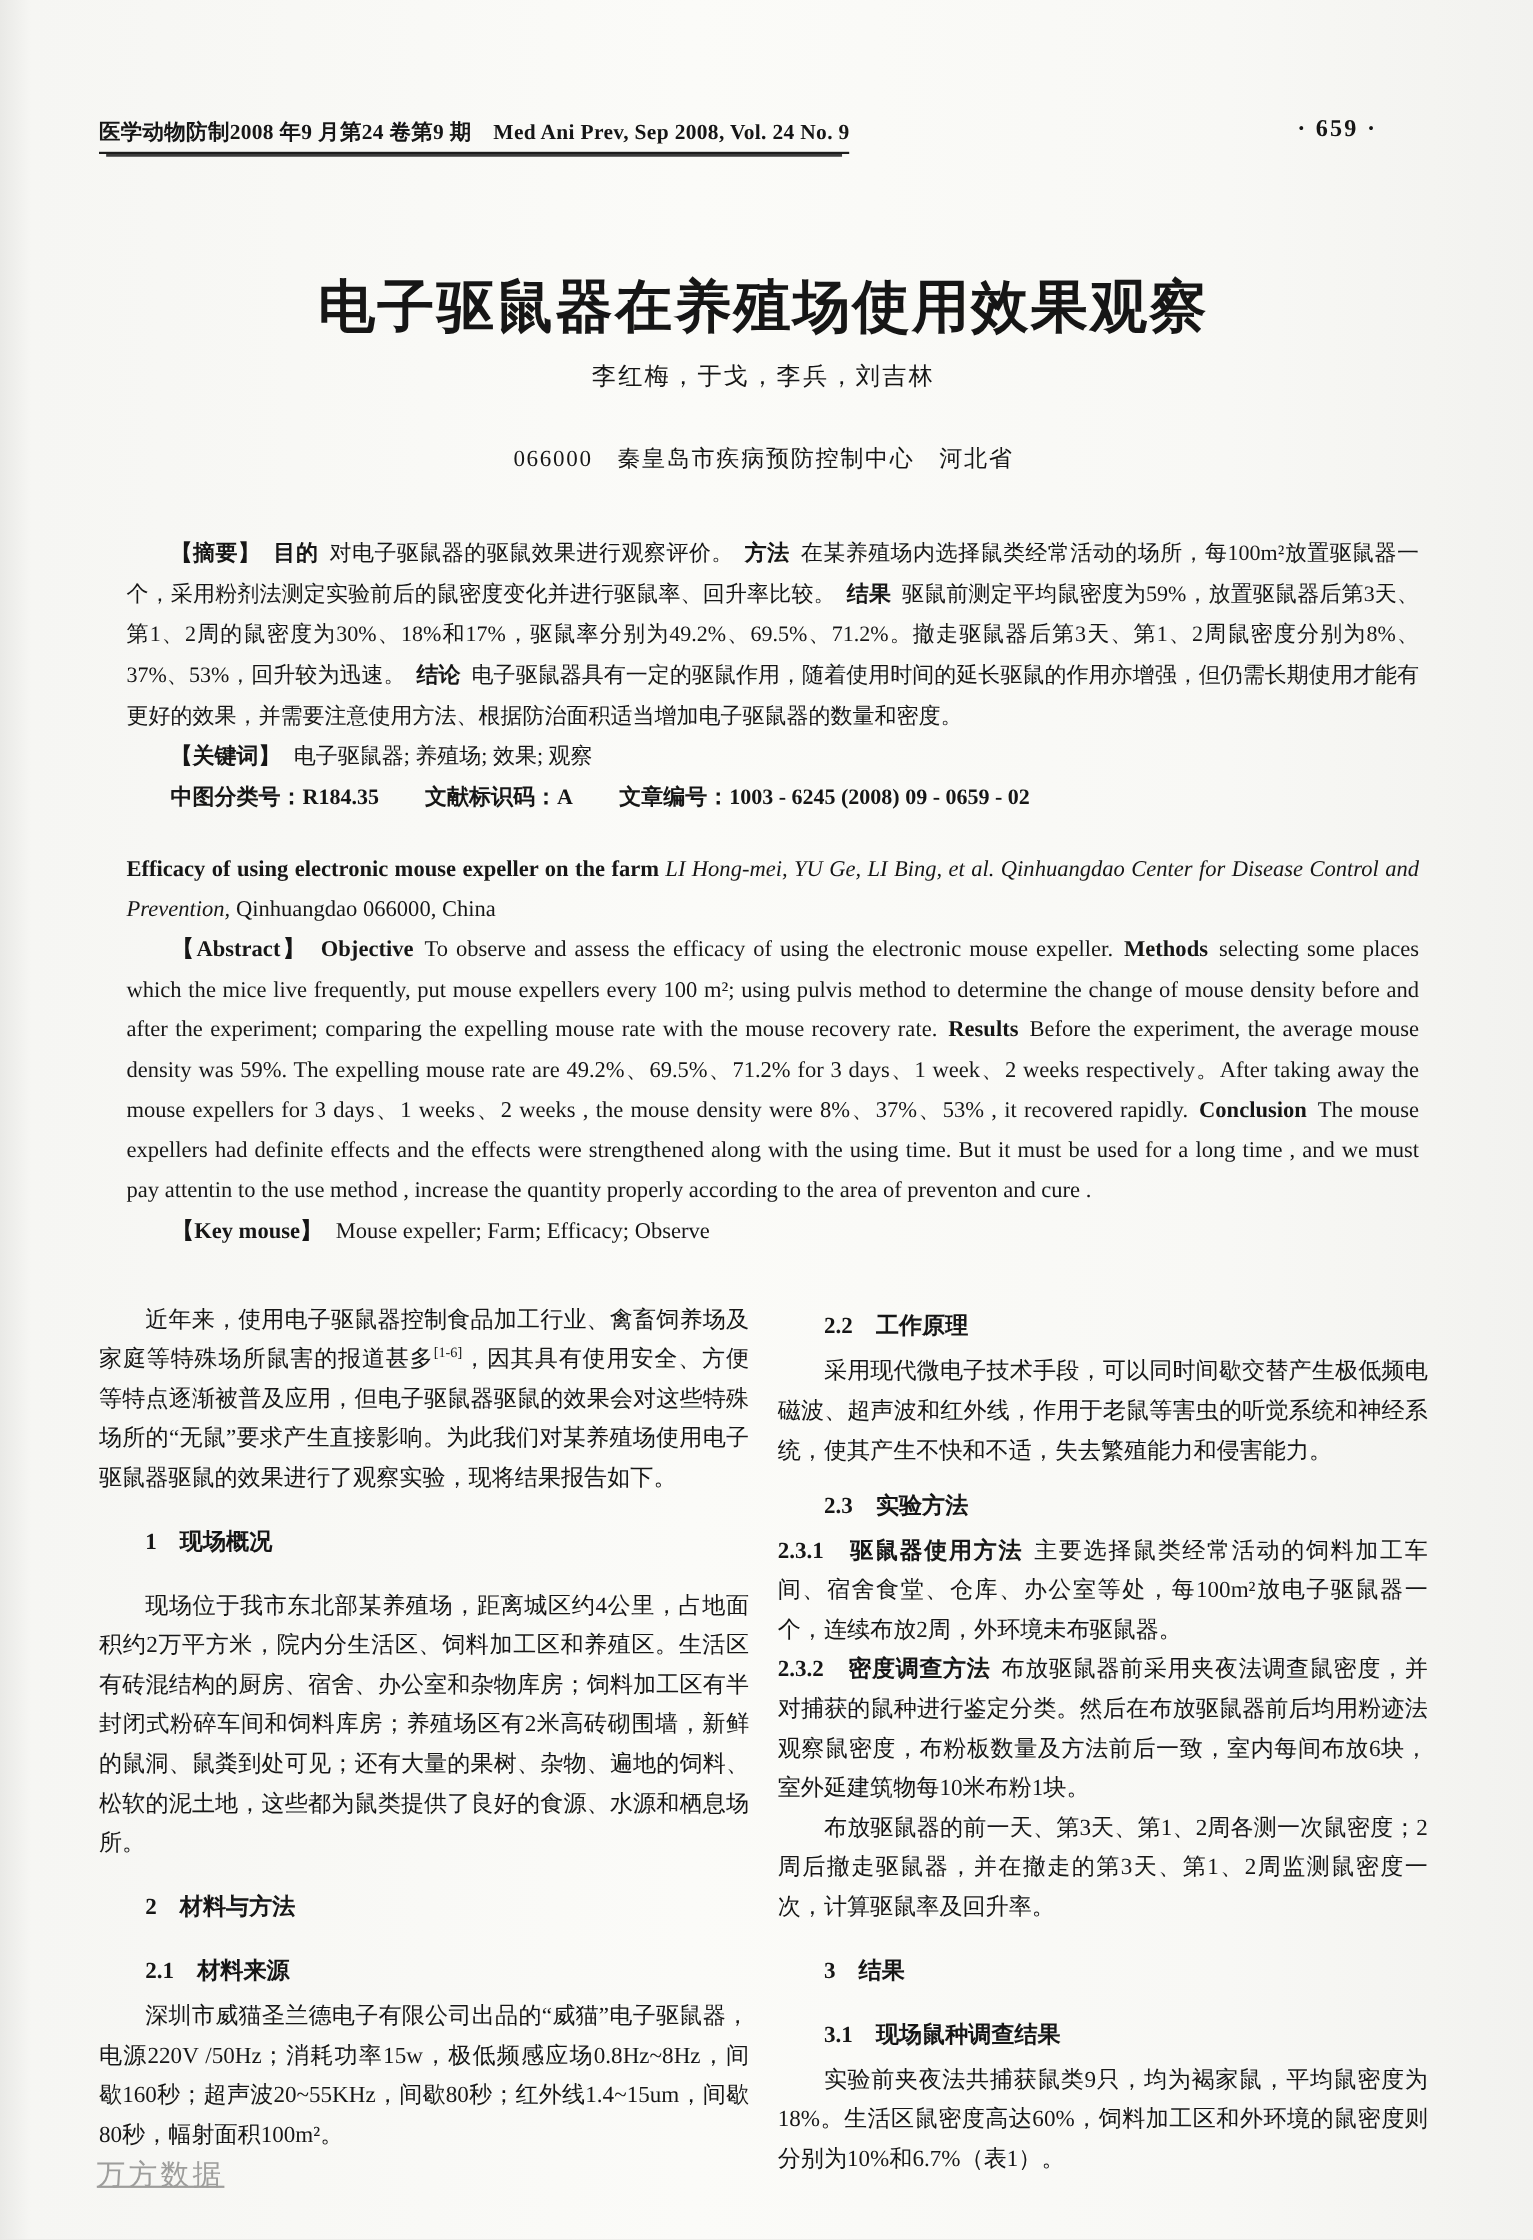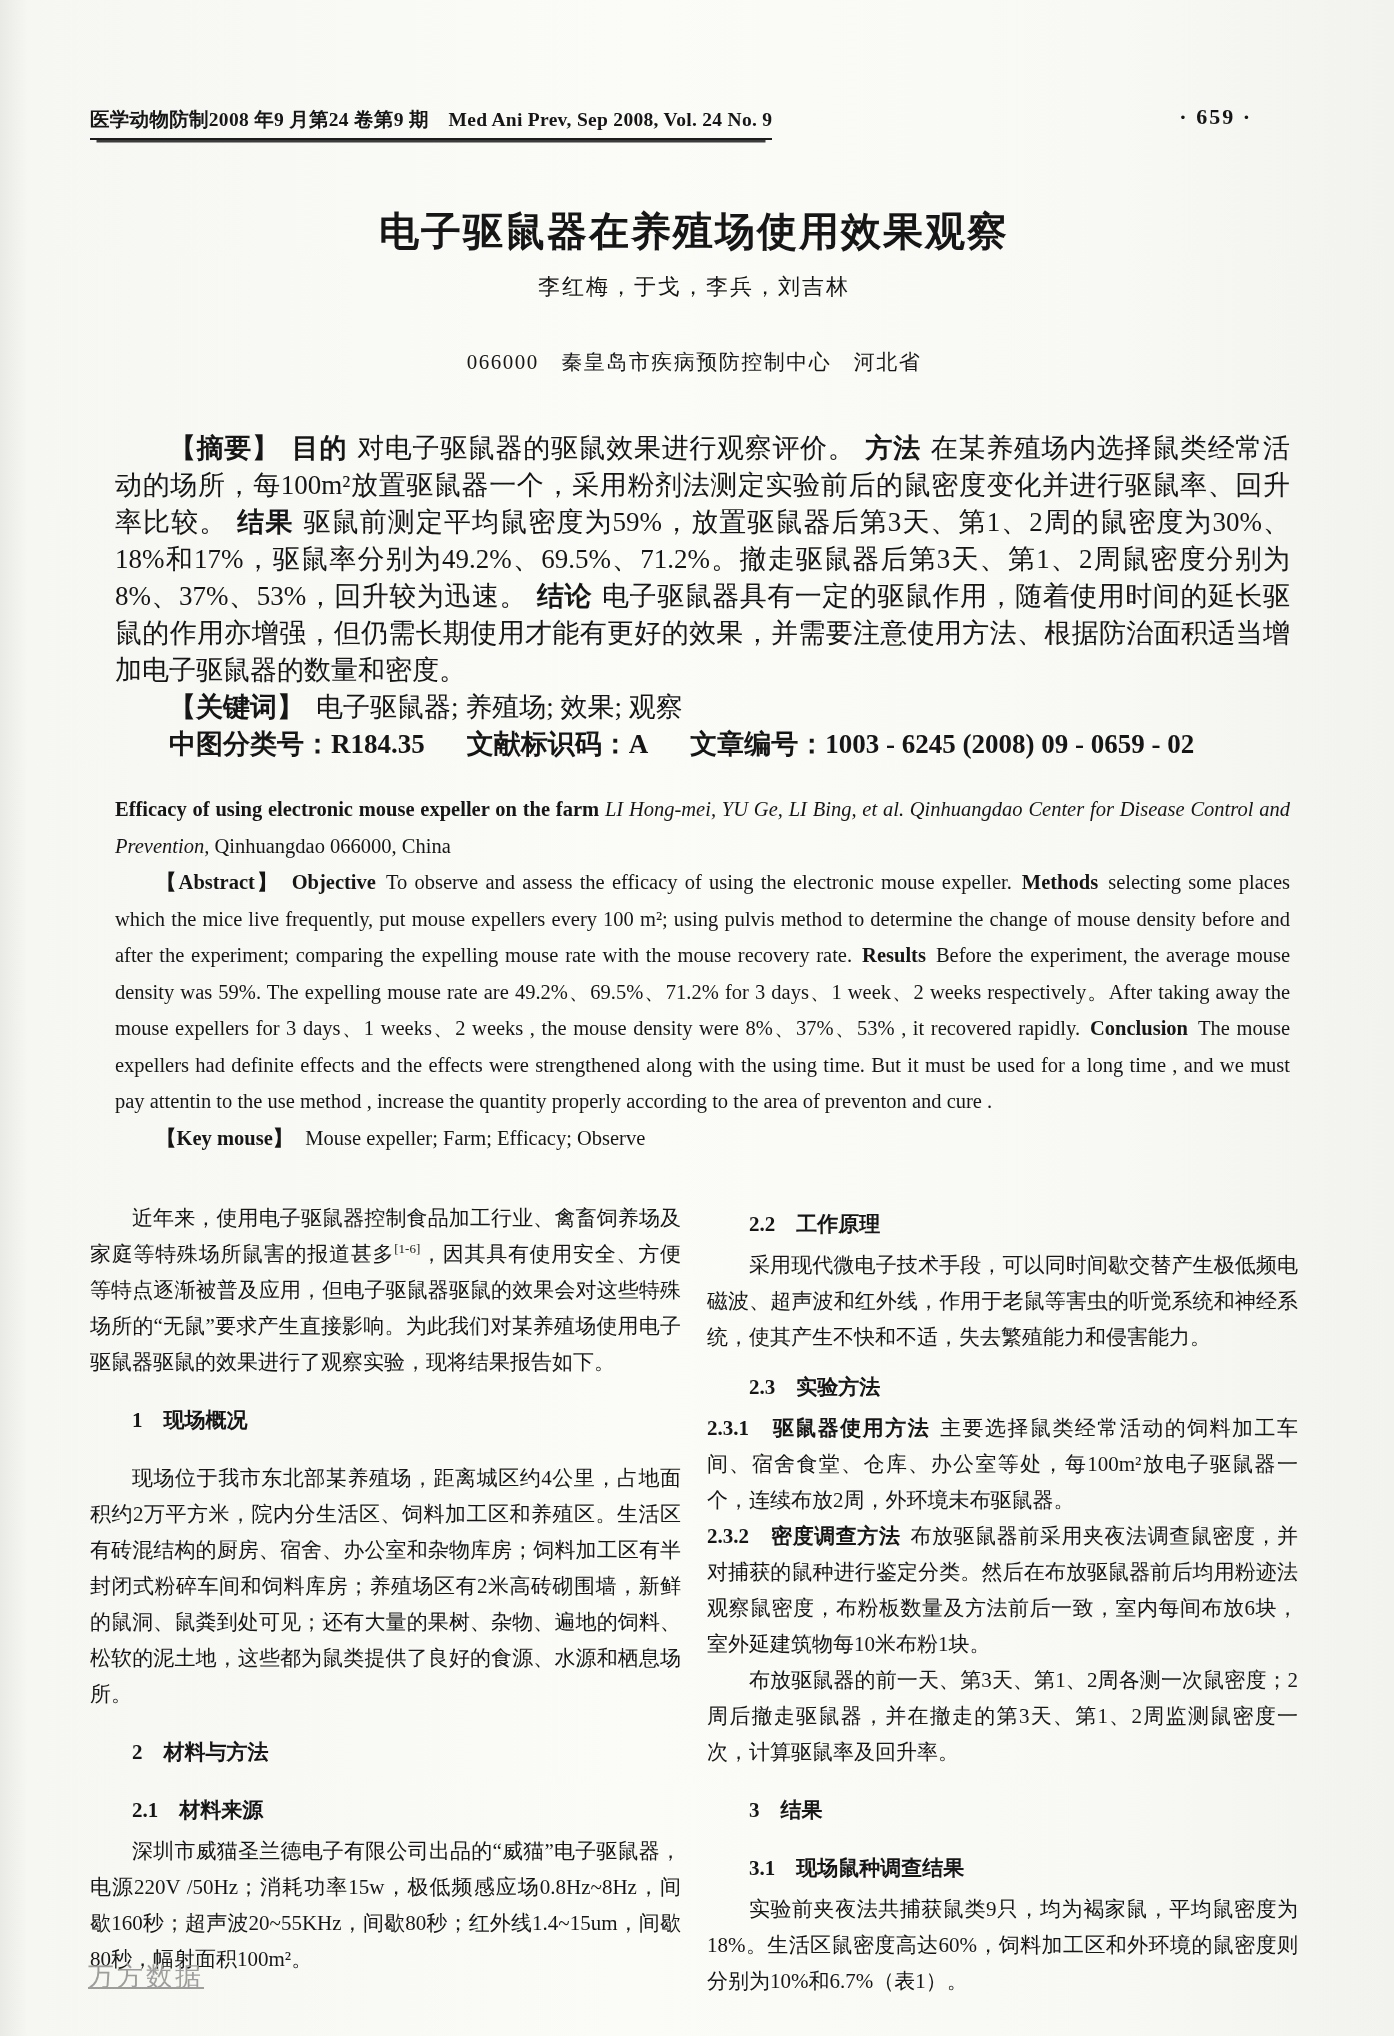--- a/index.html
+++ b/index.html
@@ -18,26 +18,26 @@
   
   .header-row { display:flex; justify-content:space-between; align-items:flex-end; }
   .jline {
     font-size:19.5px; font-weight:600; letter-spacing:.3px;
     border-bottom:2.5px solid #1c1c1c; padding-bottom:5px;
     box-shadow:0 9px 0 -6.5px #3c3c3c;
   }
   .pageno { font-size:22px; font-weight:600; margin-right:46px; padding-bottom:10px; letter-spacing:2px; }
 
   
-  .title { text-align:center; font-size:40px; font-weight:700; letter-spacing:2px; margin-top:64px; }
+  .title { text-align:center; font-size:52px; font-weight:700; letter-spacing:2px; margin-top:104px; }
   .authors { text-align:center; font-size:22px; letter-spacing:2px; margin-top:13px; }
   .affil { text-align:center; font-size:21px; letter-spacing:1.5px; margin-top:46px; }
 
   
-  .absblock { margin:54px 8px 0 25px; font-size:27px; line-height:37px; text-align:justify; }
+  .absblock { margin:54px 8px 0 25px; font-size:20px; line-height:37px; text-align:justify; }
   .absblock p.ind { text-indent:2em; }
   .b { font-weight:700; }
   .rh { font-weight:700; margin:0 10px; }
   .rh-first { font-weight:700; margin-right:10px; }
   .lab { font-weight:700; margin-right:12px; }
   .clsline span.pair { margin-right:42px; }
   .clsline .val { font-weight:700; }
 
   
   .enblock { margin:28px 8px 0 25px; font-size:20.5px; line-height:36.5px; text-align:justify; }

